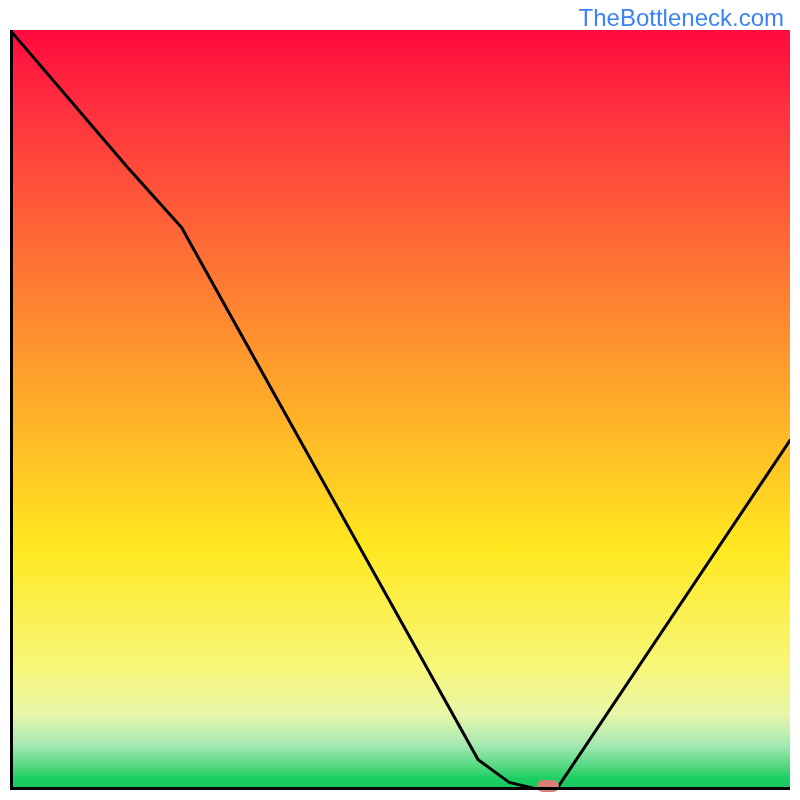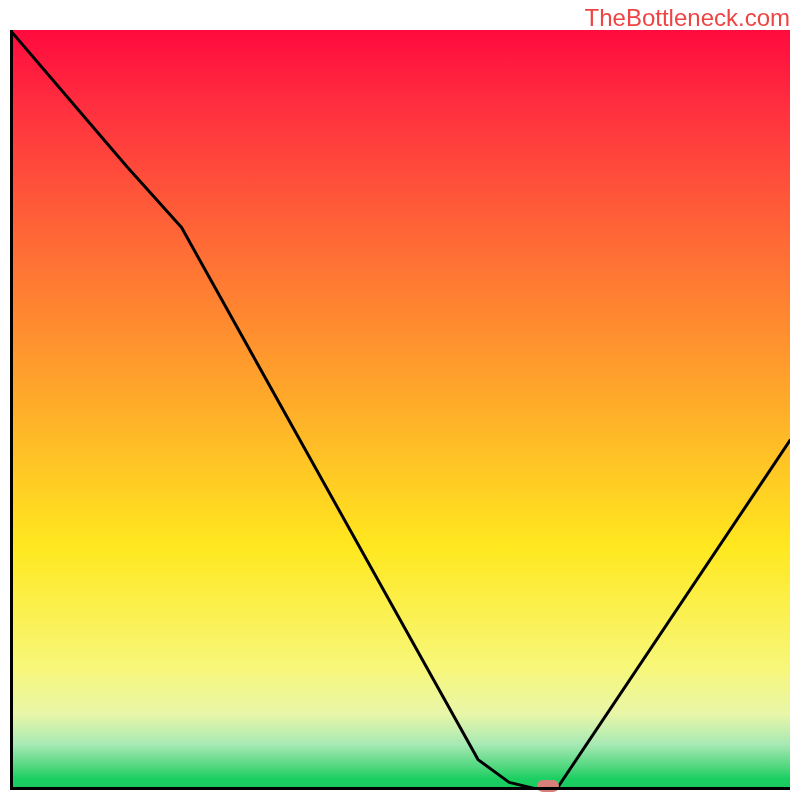--- a/index.html
+++ b/index.html
@@ -11,22 +11,22 @@
     font-family: Arial, Helvetica, sans-serif;
   }
   .container {
     position: relative;
     width: 800px;
     height: 800px;
   }
   .watermark {
     position: absolute;
     top: 4px;
-    right: 10px;
-    color: #ef4444;
+    right: 16px;
+    color: #3b82f6;
     font-size: 24px;
     font-weight: 500;
     z-index: 10;
   }
   .plot-outer {
     position: absolute;
     left: 10px;
     top: 30px;
     width: 780px;
     height: 760px;

